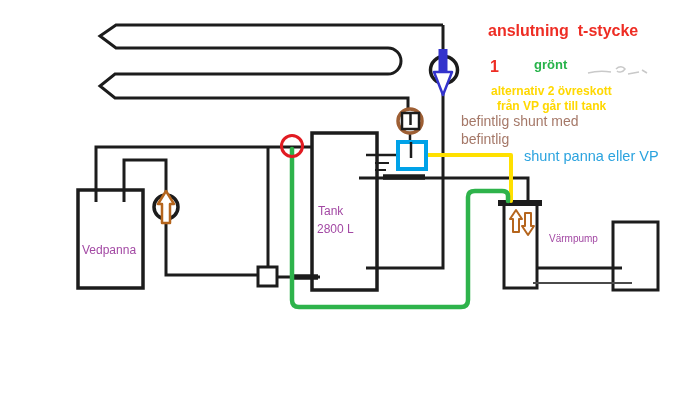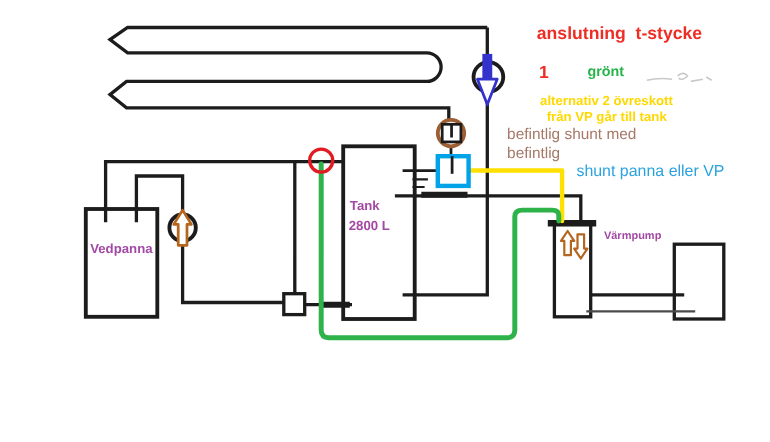--- a/index.html
+++ b/index.html
@@ -7,21 +7,21 @@
     position:relative;width:700px;height:402px;background:#ffffff;overflow:hidden;
     font-family:"Liberation Sans", sans-serif;
   }
   #diagram-svg{position:absolute;left:0;top:0;}
   .ann{position:absolute;white-space:pre;line-height:1.15;}
   .ann-red{color:var(--text_red);font-size:16px;font-weight:bold;}
   .ann-green{color:var(--text_green);font-size:13px;font-weight:bold;}
   .ann-yellow{color:var(--text_yellow);font-size:12px;font-weight:bold;}
   .ann-brown{color:var(--text_brown);font-size:14px;font-weight:normal;}
   .ann-blue{color:var(--text_blue);font-size:14.5px;font-weight:normal;}
-  .lbl-purple{color:var(--label_purple);font-size:12px;font-weight:700;}
+  .lbl-purple{color:var(--label_purple);font-size:12px;font-weight:400;margin-top:24px;}
 </style>
 </head>
 <body>
 
 <div id="canvas">
 
   <svg id="diagram-svg" width="700" height="402" viewBox="0 0 700 402">
 
     <rect x="78" y="190" width="65" height="98" fill="#fff" style="stroke:var(--pipe)" stroke-width="3.5"></rect>
     <rect x="312" y="133" width="65" height="157" fill="#fff" style="stroke:var(--pipe)" stroke-width="3.5"></rect>

